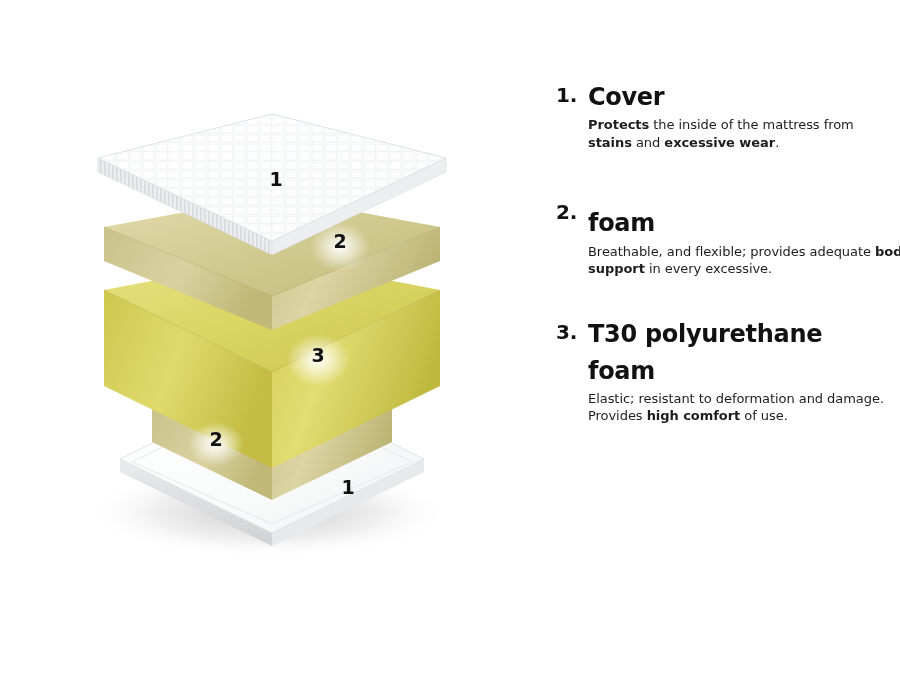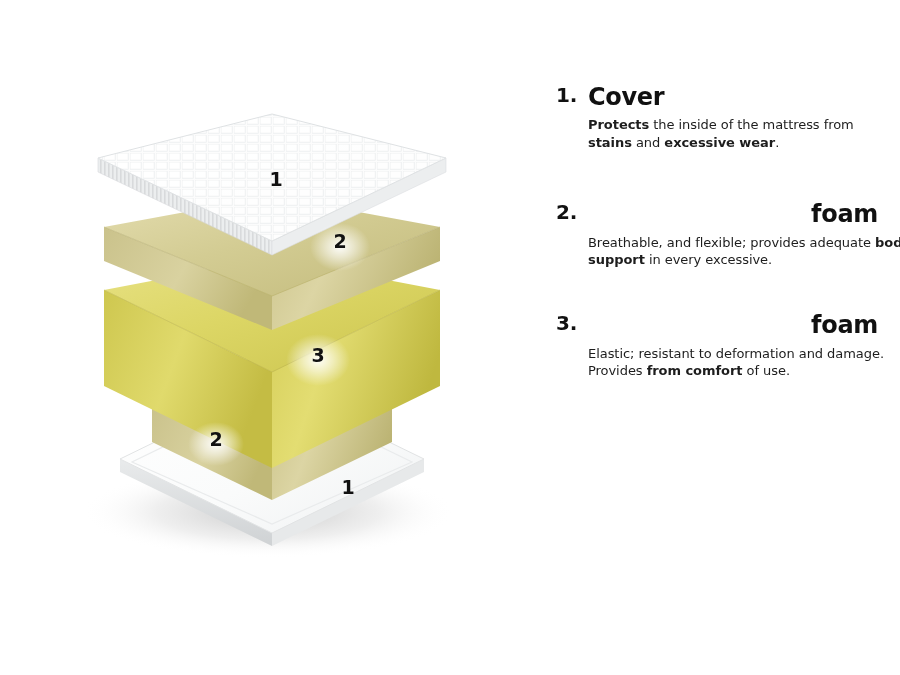--- a/index.html
+++ b/index.html
@@ -68,22 +68,23 @@
   .blk-title {
     flex: 1 1 auto;
     font-size: 24px;
     font-weight: bold;
     color: #111111;
     line-height: 1.14;
     letter-spacing: -0.3px;
   }
   .blk-title .tline2 {
     display: block;
-    text-align: right;
+    text-align: left;
     padding-right: 18px;
+    margin-top: 9px;
   }
 
   .blk-body {
     margin-left: 32px;
     margin-top: 5px;
     font-size: 13px;
     line-height: 1.34;
     color: #1d1d1d;
     letter-spacing: -0.05px;
   }
@@ -247,20 +248,21 @@
           <span class="tline2">foam</span>
         </div>
       </div>
       <div class="blk-body"><span>Breathable, and flexible; provides adequate </span><b>body support</b><span> in every excessive.</span></div>
     </div>
 
     <div class="block b3">
       <div class="blk-head">
         <div class="blk-num">3.</div>
         <div class="blk-title">
+          <span class="tline1">T30 polyurethane</span>
           <span class="tline2">foam</span>
         </div>
       </div>
-      <div class="blk-body"><span>Elastic; resistant to deformation and damage. Provides </span><b>from comfort</b><span> of use.</span></div>
+      <div class="blk-body"><span>Elastic; resistant to deformation and damage. Provides </span><b>high comfort</b><span> of use.</span></div>
     </div>
 
   </div>
 </div>
 
 </body></html>

